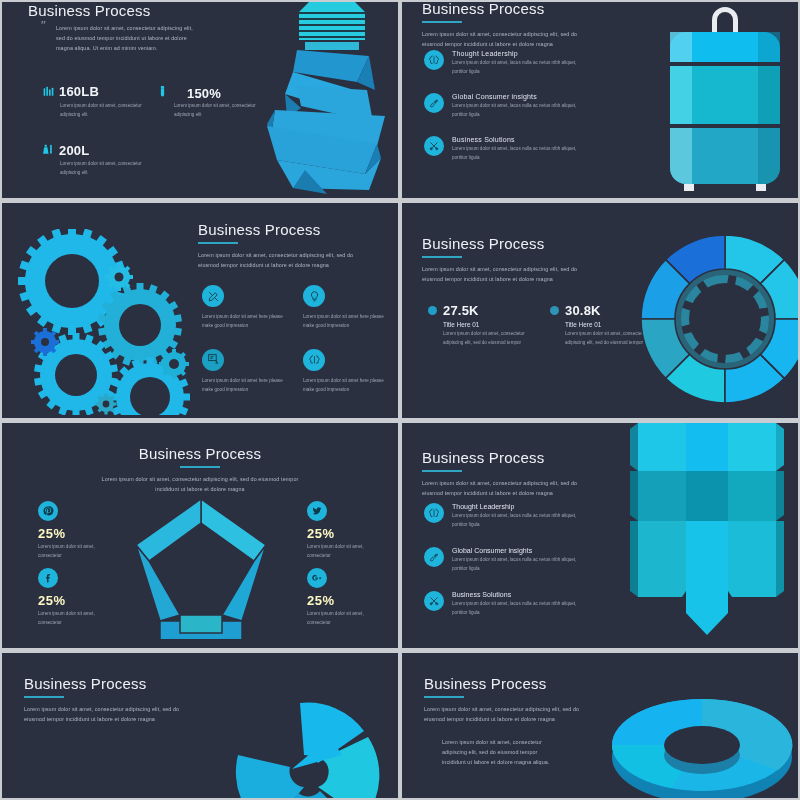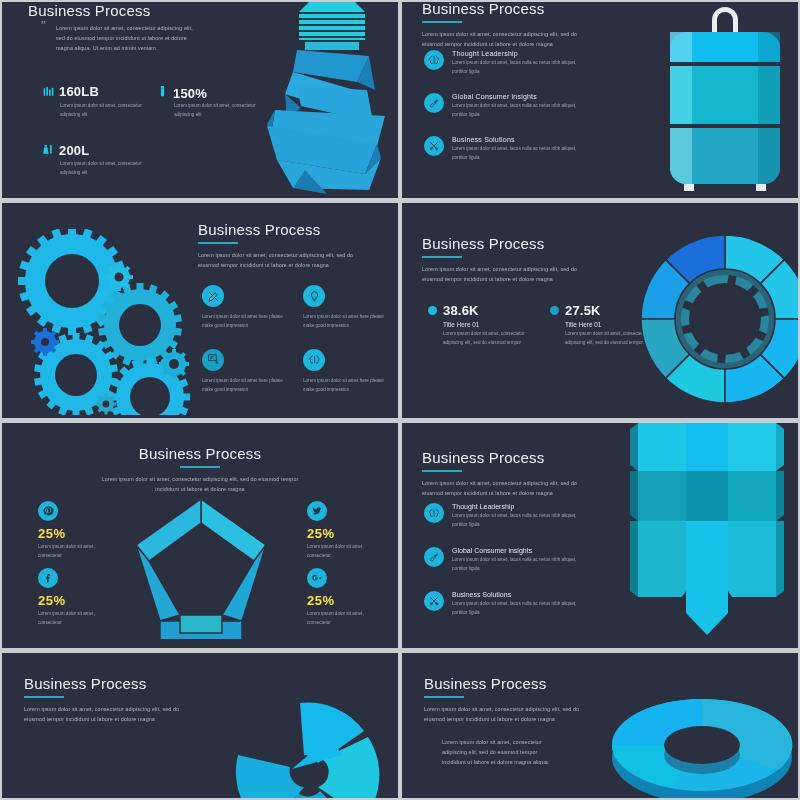--- a/index.html
+++ b/index.html
@@ -69,21 +69,21 @@
   .icirc.dim { background: #1b9fc2; }
   .icirc svg { display: block; }
 
   .row { display: flex; }
   .dot { width: 9px; height: 9px; border-radius: 50%; background: #1fb9e0; flex:0 0 auto;}
   .dot.d2 { background: #1f9ec9; }
   .dot.d3 { background: #2aa6c4; }
   .dot.d4 { background: #2e93b5; }
 
   .bigpct {
-    color: #fde047;
+    color: #fef9c3;
     font-weight: 700;
     font-size: 21px;
     letter-spacing: .5px;
   }
   .bigpct2 {
     color: #ffffff;
     font-weight: 300;
     font-size: 30px;
     letter-spacing: 0px;
   }
@@ -125,21 +125,21 @@
                 </g>
               </svg>
           </span>
           <span class="stat-num">160LB</span>
         </div>
         <div class="tiny" style="margin-left:18px;width:84px;">Lorem ipsum dolor sit amet, consectetur adipiscing elit</div>
       </div>
 
 
       <div class="stat">
-        <div style="display:flex;align-items:center;gap:4px;">
+        <div style="display:flex;align-items:center;gap:18px;">
           <span>
             <svg width="13" height="13" viewBox="0 0 24 24">
                 <g fill="#1fc8e8">
                   <rect x="9" y="2" width="6" height="4" rx="1"></rect>
                   <path d="M9 6h6v12a3 3 0 0 1-6 0z"></path>
                 </g>
               </svg>
           </span>
           <span class="stat-num">150%</span>
         </div>
@@ -479,30 +479,30 @@
   <div class="slide c1 r1">
     <div style="position:absolute;left:20px;top:32px;">
       <div class="title">Business Process</div>
       <div class="rule"></div>
       <div class="sub" style="width:162px;">Lorem ipsum dolor sit amet, consectetur adipiscing elit, sed do eiusmod tempor incididunt ut labore et dolore magna</div>
     </div>
 
     <div style="position:absolute;left:26px;top:100px;width:230px;display:grid;grid-template-columns:1fr 1fr;gap:22px 14px;">
       <div>
         <div class="row" style="align-items:center;gap:6px;">
-          <span class="dot"></span>
-          <span class="stat-num">38.6K</span>
+          <span class="dot d2"></span>
+          <span class="stat-num">27.5K</span>
         </div>
         <div style="margin-left:15px;color:#dbe2ec;font-size:6.4px;margin-top:3px;">Title Here 01</div>
         <div class="tiny" style="margin-left:15px;width:92px;margin-top:2px;">Lorem ipsum dolor sit amet, consectetur adipiscing elit, sed do eiusmod tempor</div>
       </div>
       <div>
         <div class="row" style="align-items:center;gap:6px;">
-          <span class="dot d2"></span>
-          <span class="stat-num">27.5K</span>
+          <span class="dot d4"></span>
+          <span class="stat-num">30.8K</span>
         </div>
         <div style="margin-left:15px;color:#dbe2ec;font-size:6.4px;margin-top:3px;">Title Here 01</div>
         <div class="tiny" style="margin-left:15px;width:92px;margin-top:2px;">Lorem ipsum dolor sit amet, consectetur adipiscing elit, sed do eiusmod tempor</div>
       </div>
     </div>
 
     <div class="art" style="left:238px;top:28px;">
       <svg width="170" height="176" viewBox="0 0 170 176">
         <g transform="translate(85,88)">
           <g opacity=".55">

